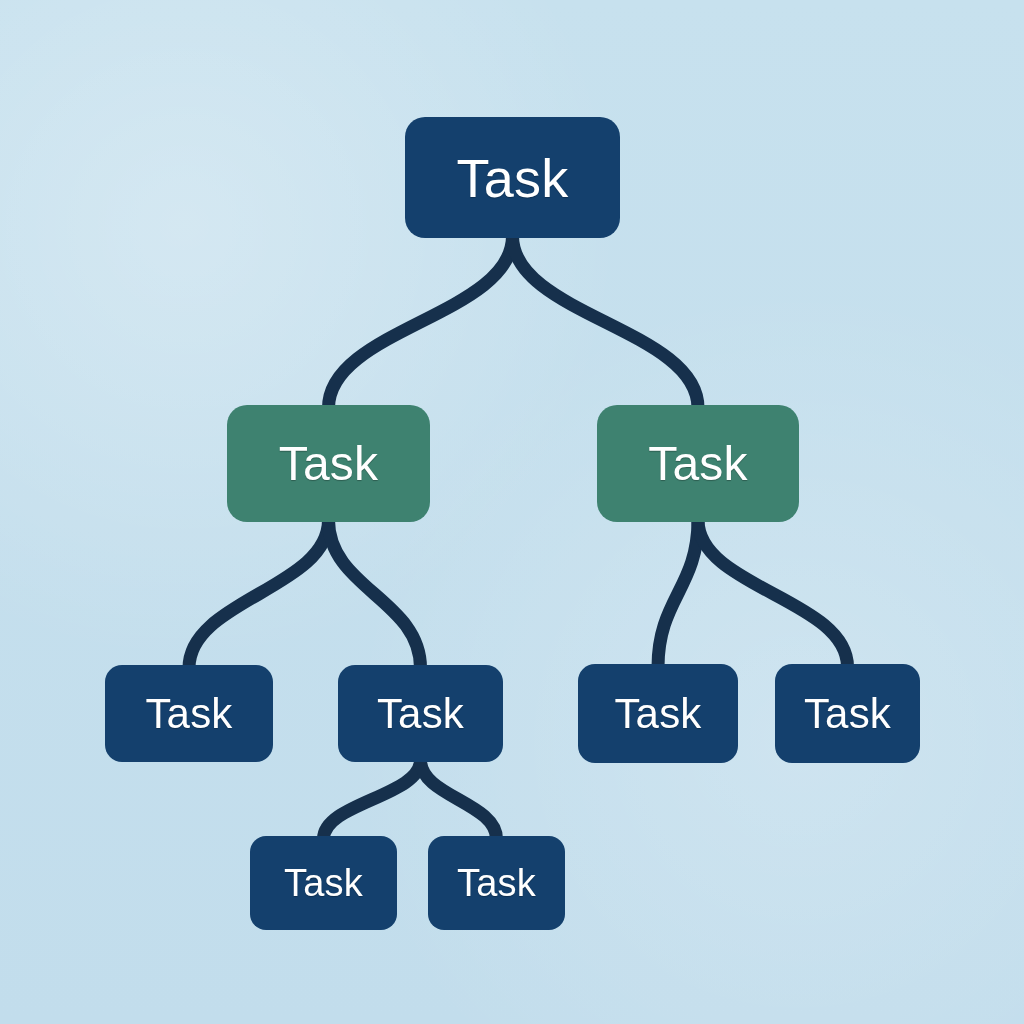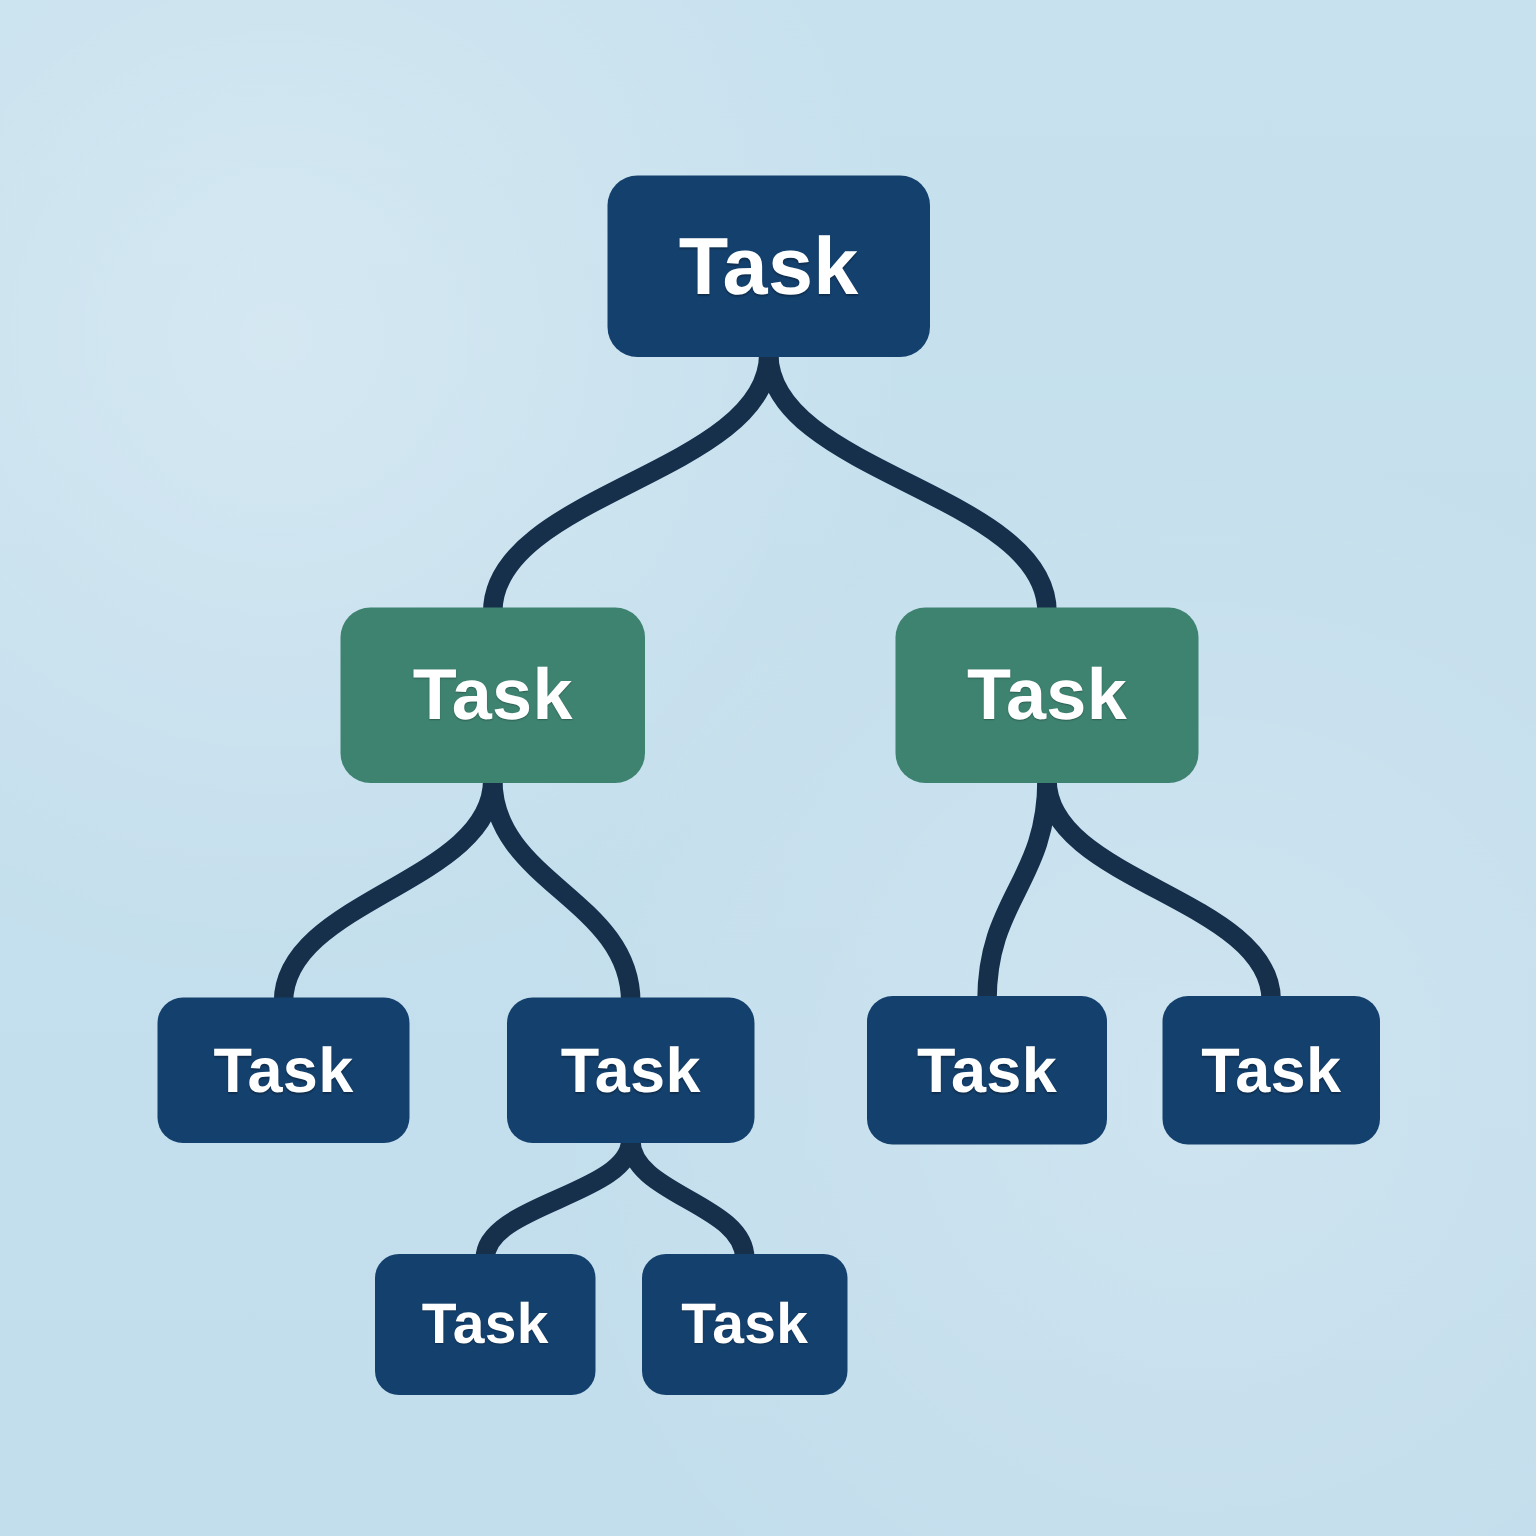--- a/index.html
+++ b/index.html
@@ -8,21 +8,20 @@
     padding: 0;
     background: #c4dfed;
   }
   #canvas {
     position: relative;
     width: 1024px;
     height: 1024px;
     background: #ec4899;
     overflow: hidden;
     font-family: "Liberation Sans", sans-serif;
-    font-weight: bold;
   }
   
   #bg-texture {
     position: absolute;
     inset: 0;
     background:
       radial-gradient(circle at 18% 22%, rgba(255,255,255,0.25) 0%, rgba(255,255,255,0) 38%),
       radial-gradient(circle at 78% 72%, rgba(255,255,255,0.18) 0%, rgba(255,255,255,0) 42%),
       linear-gradient(180deg, #c7e1ee 0%, #c2ddec 100%);
     pointer-events: none;

